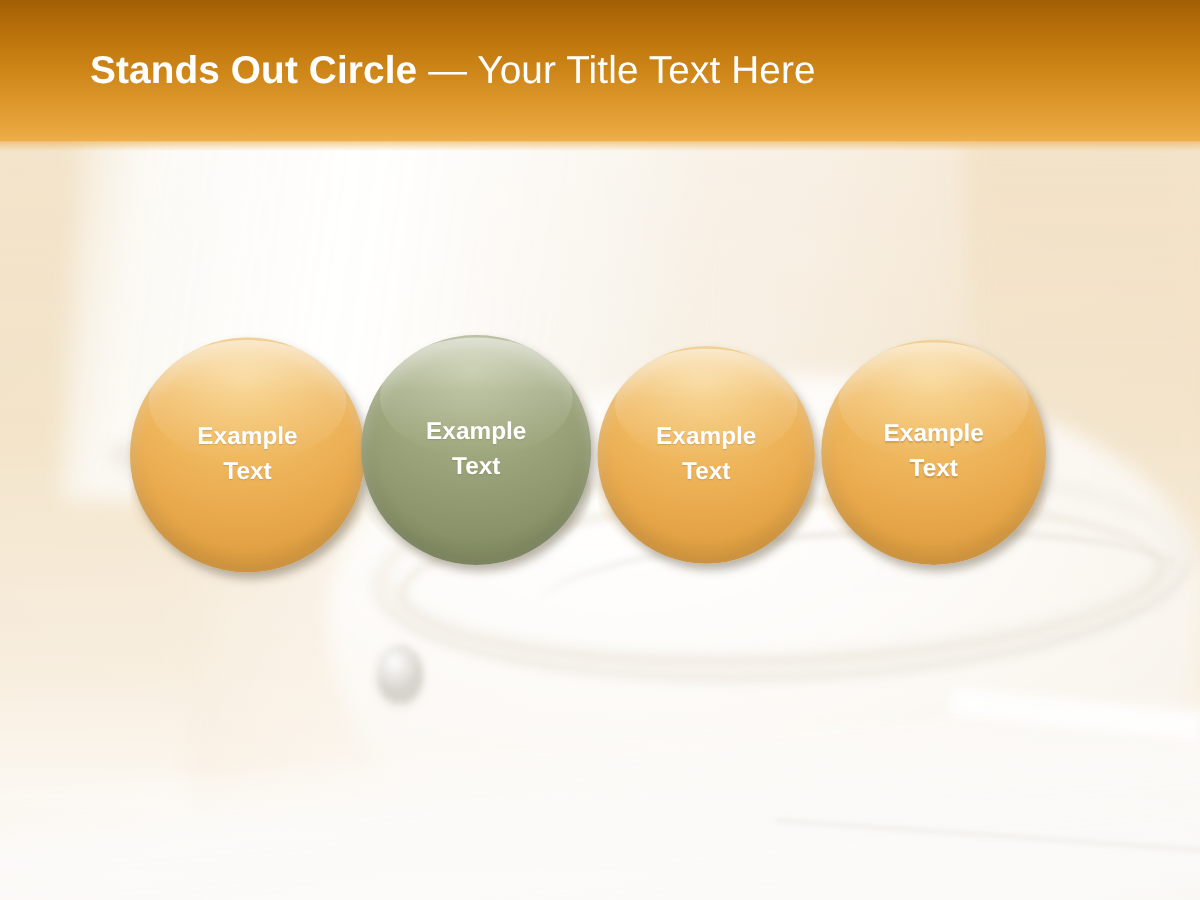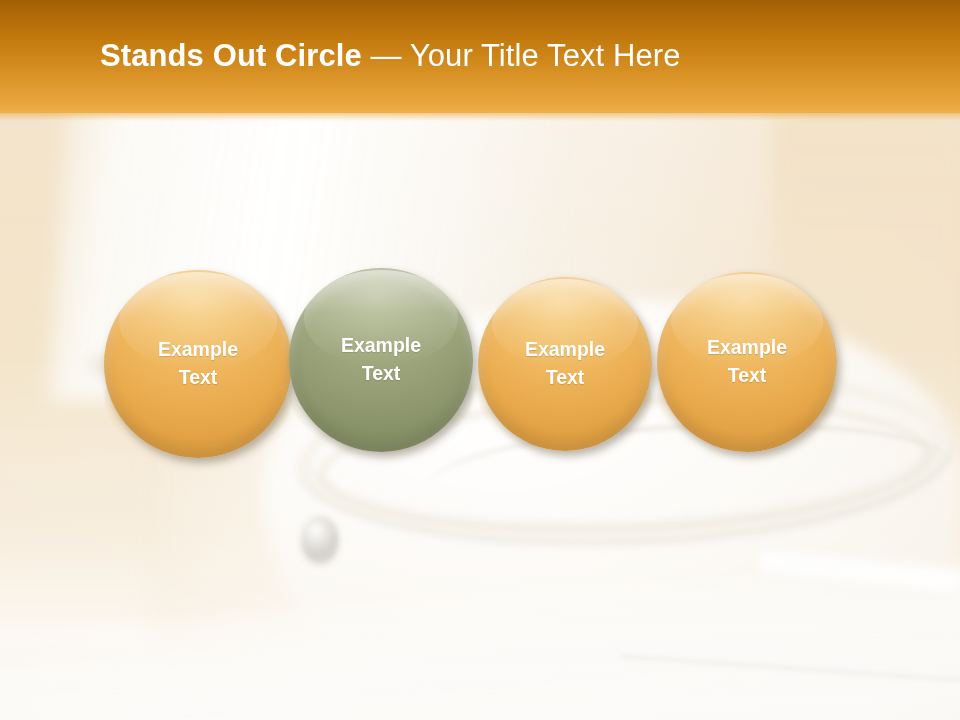--- a/index.html
+++ b/index.html
@@ -208,21 +208,21 @@
       #a35f06 0%,
       #b06a08 14%,
       #c2790e 34%,
       #d28a1d 56%,
       #df9a2f 76%,
       #e9a63e 92%,
       #eeae4b 100%);
     display: flex;
     align-items: center;
     box-sizing: border-box;
-    padding-left: 100px;
+    padding-left: 72px;
   }
   .header::after {
     content: "";
     position: absolute;
     left: 0; bottom: -8px;
     width: 960px; height: 10px;
     background: linear-gradient(180deg,
       rgba(238,174,75,0.75) 0%,
       rgba(238,174,75,0.0) 100%);
     pointer-events: none;

